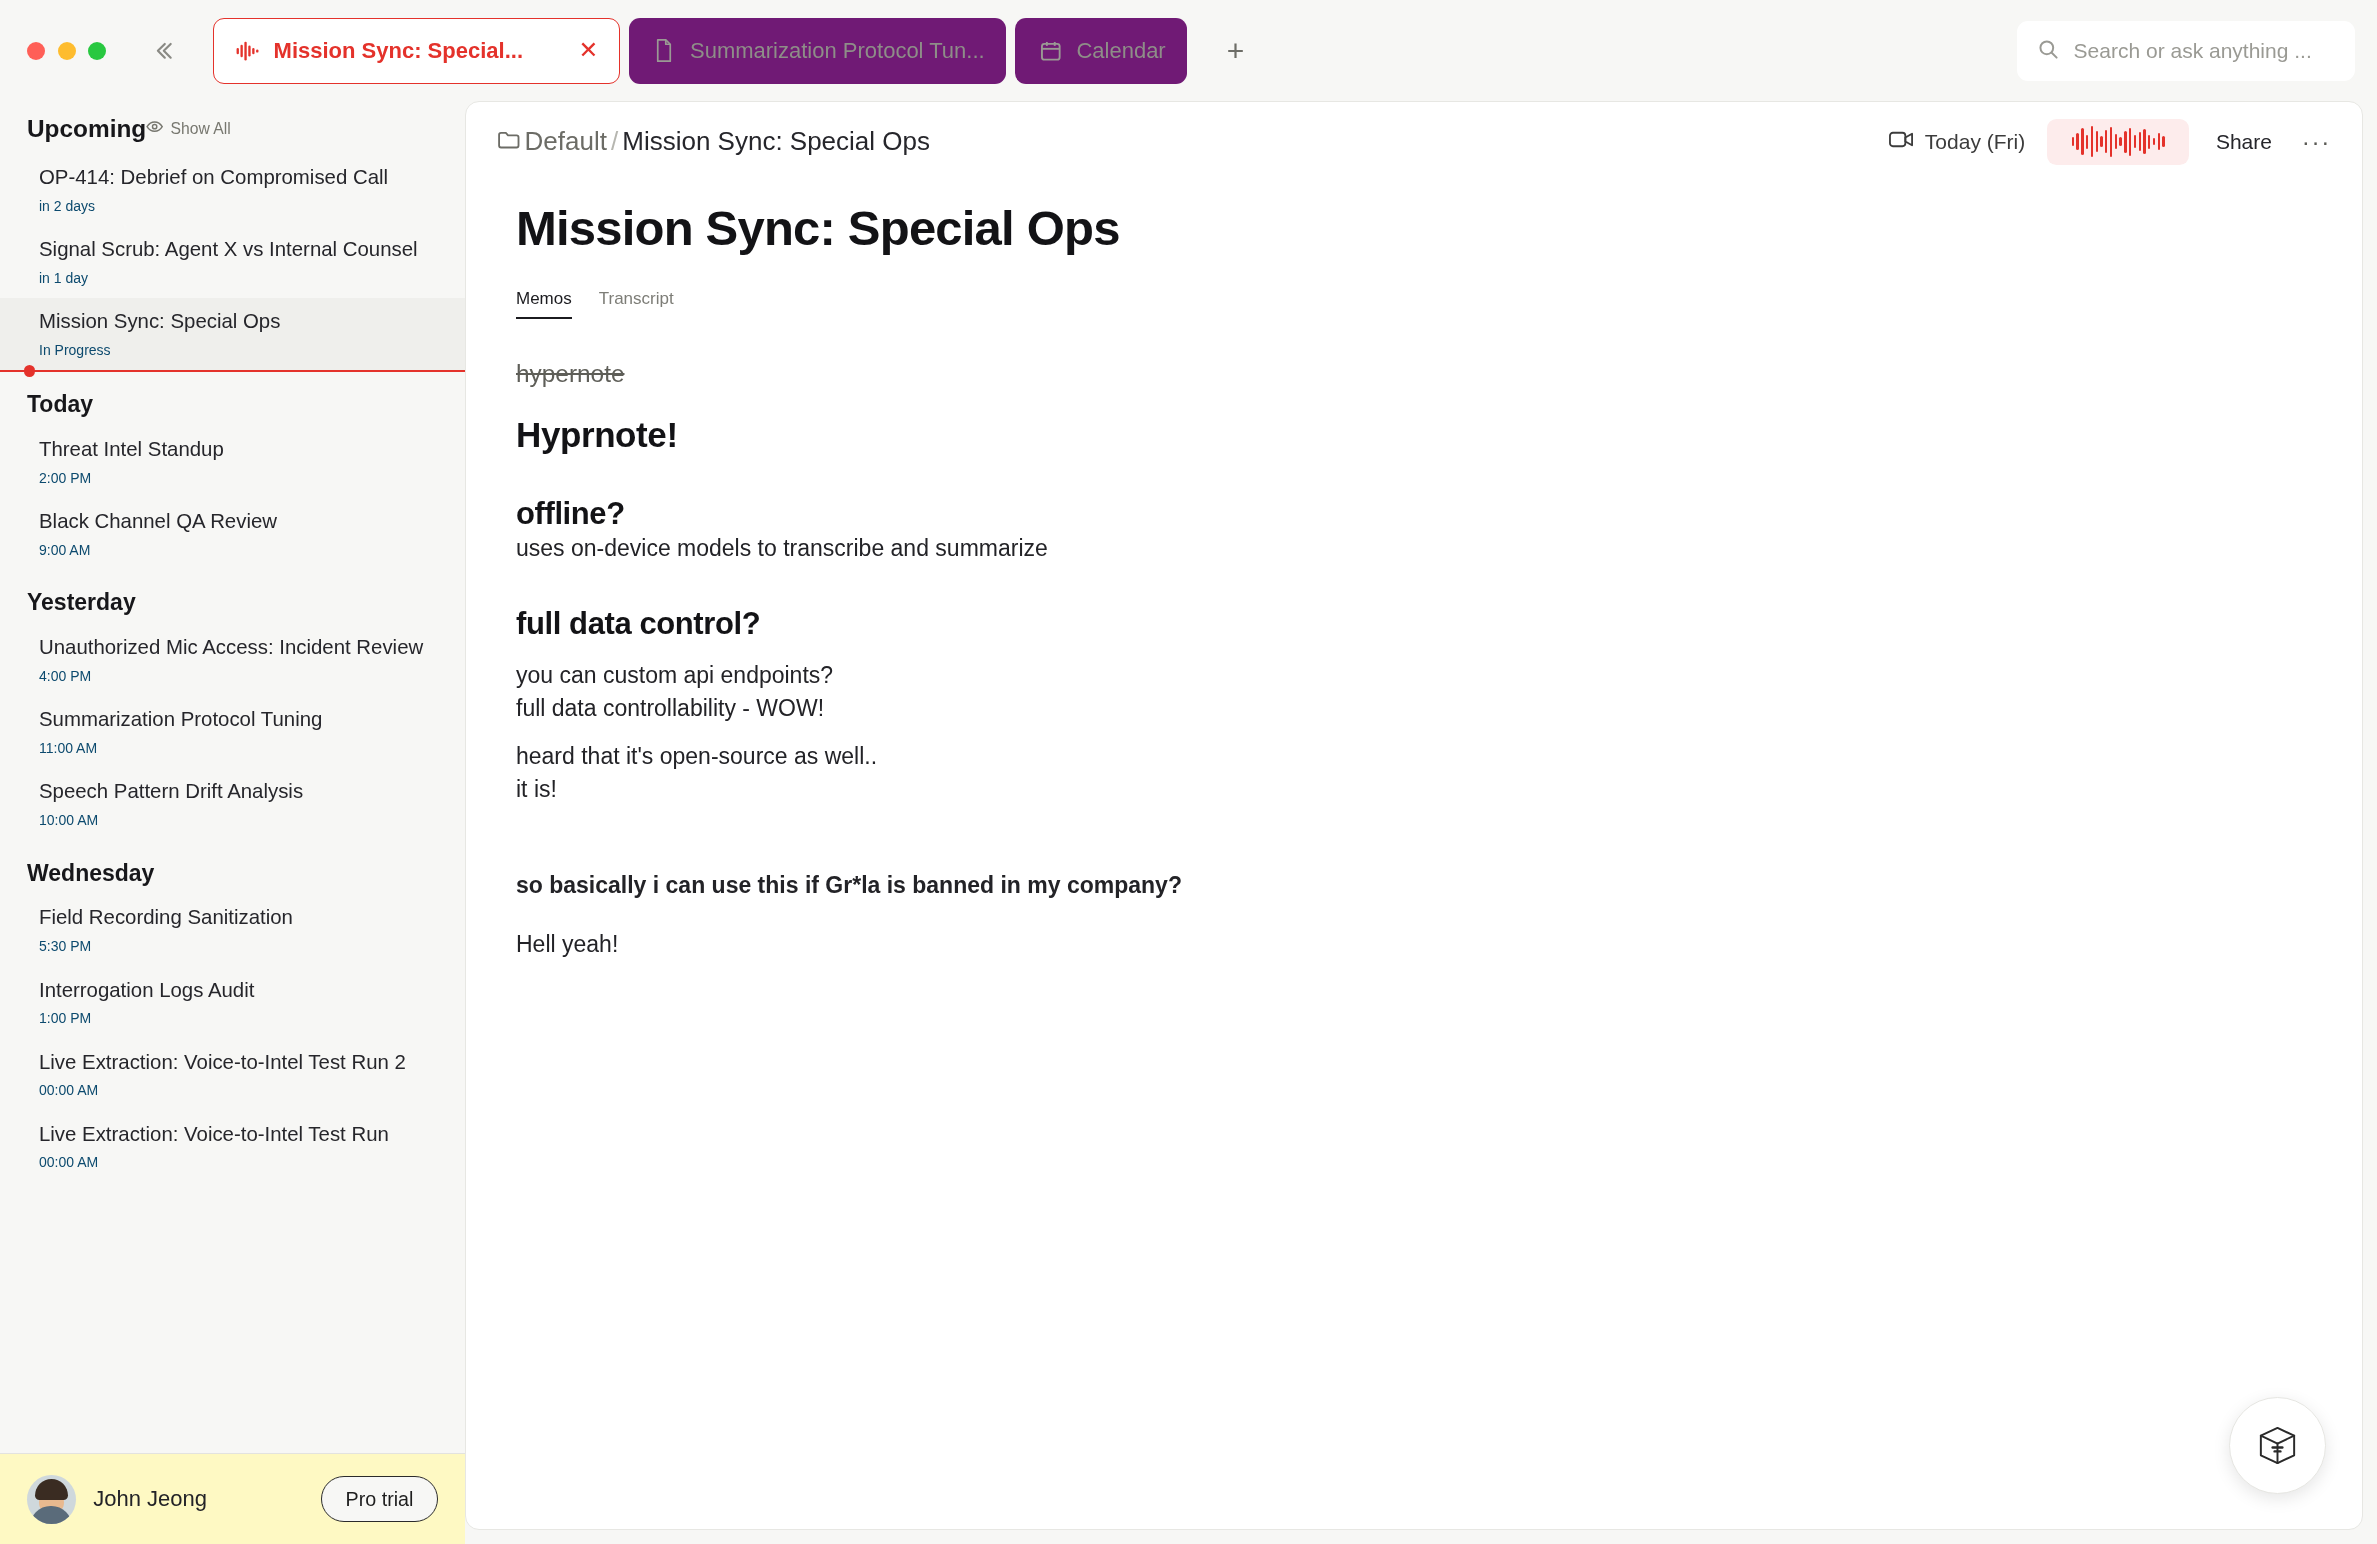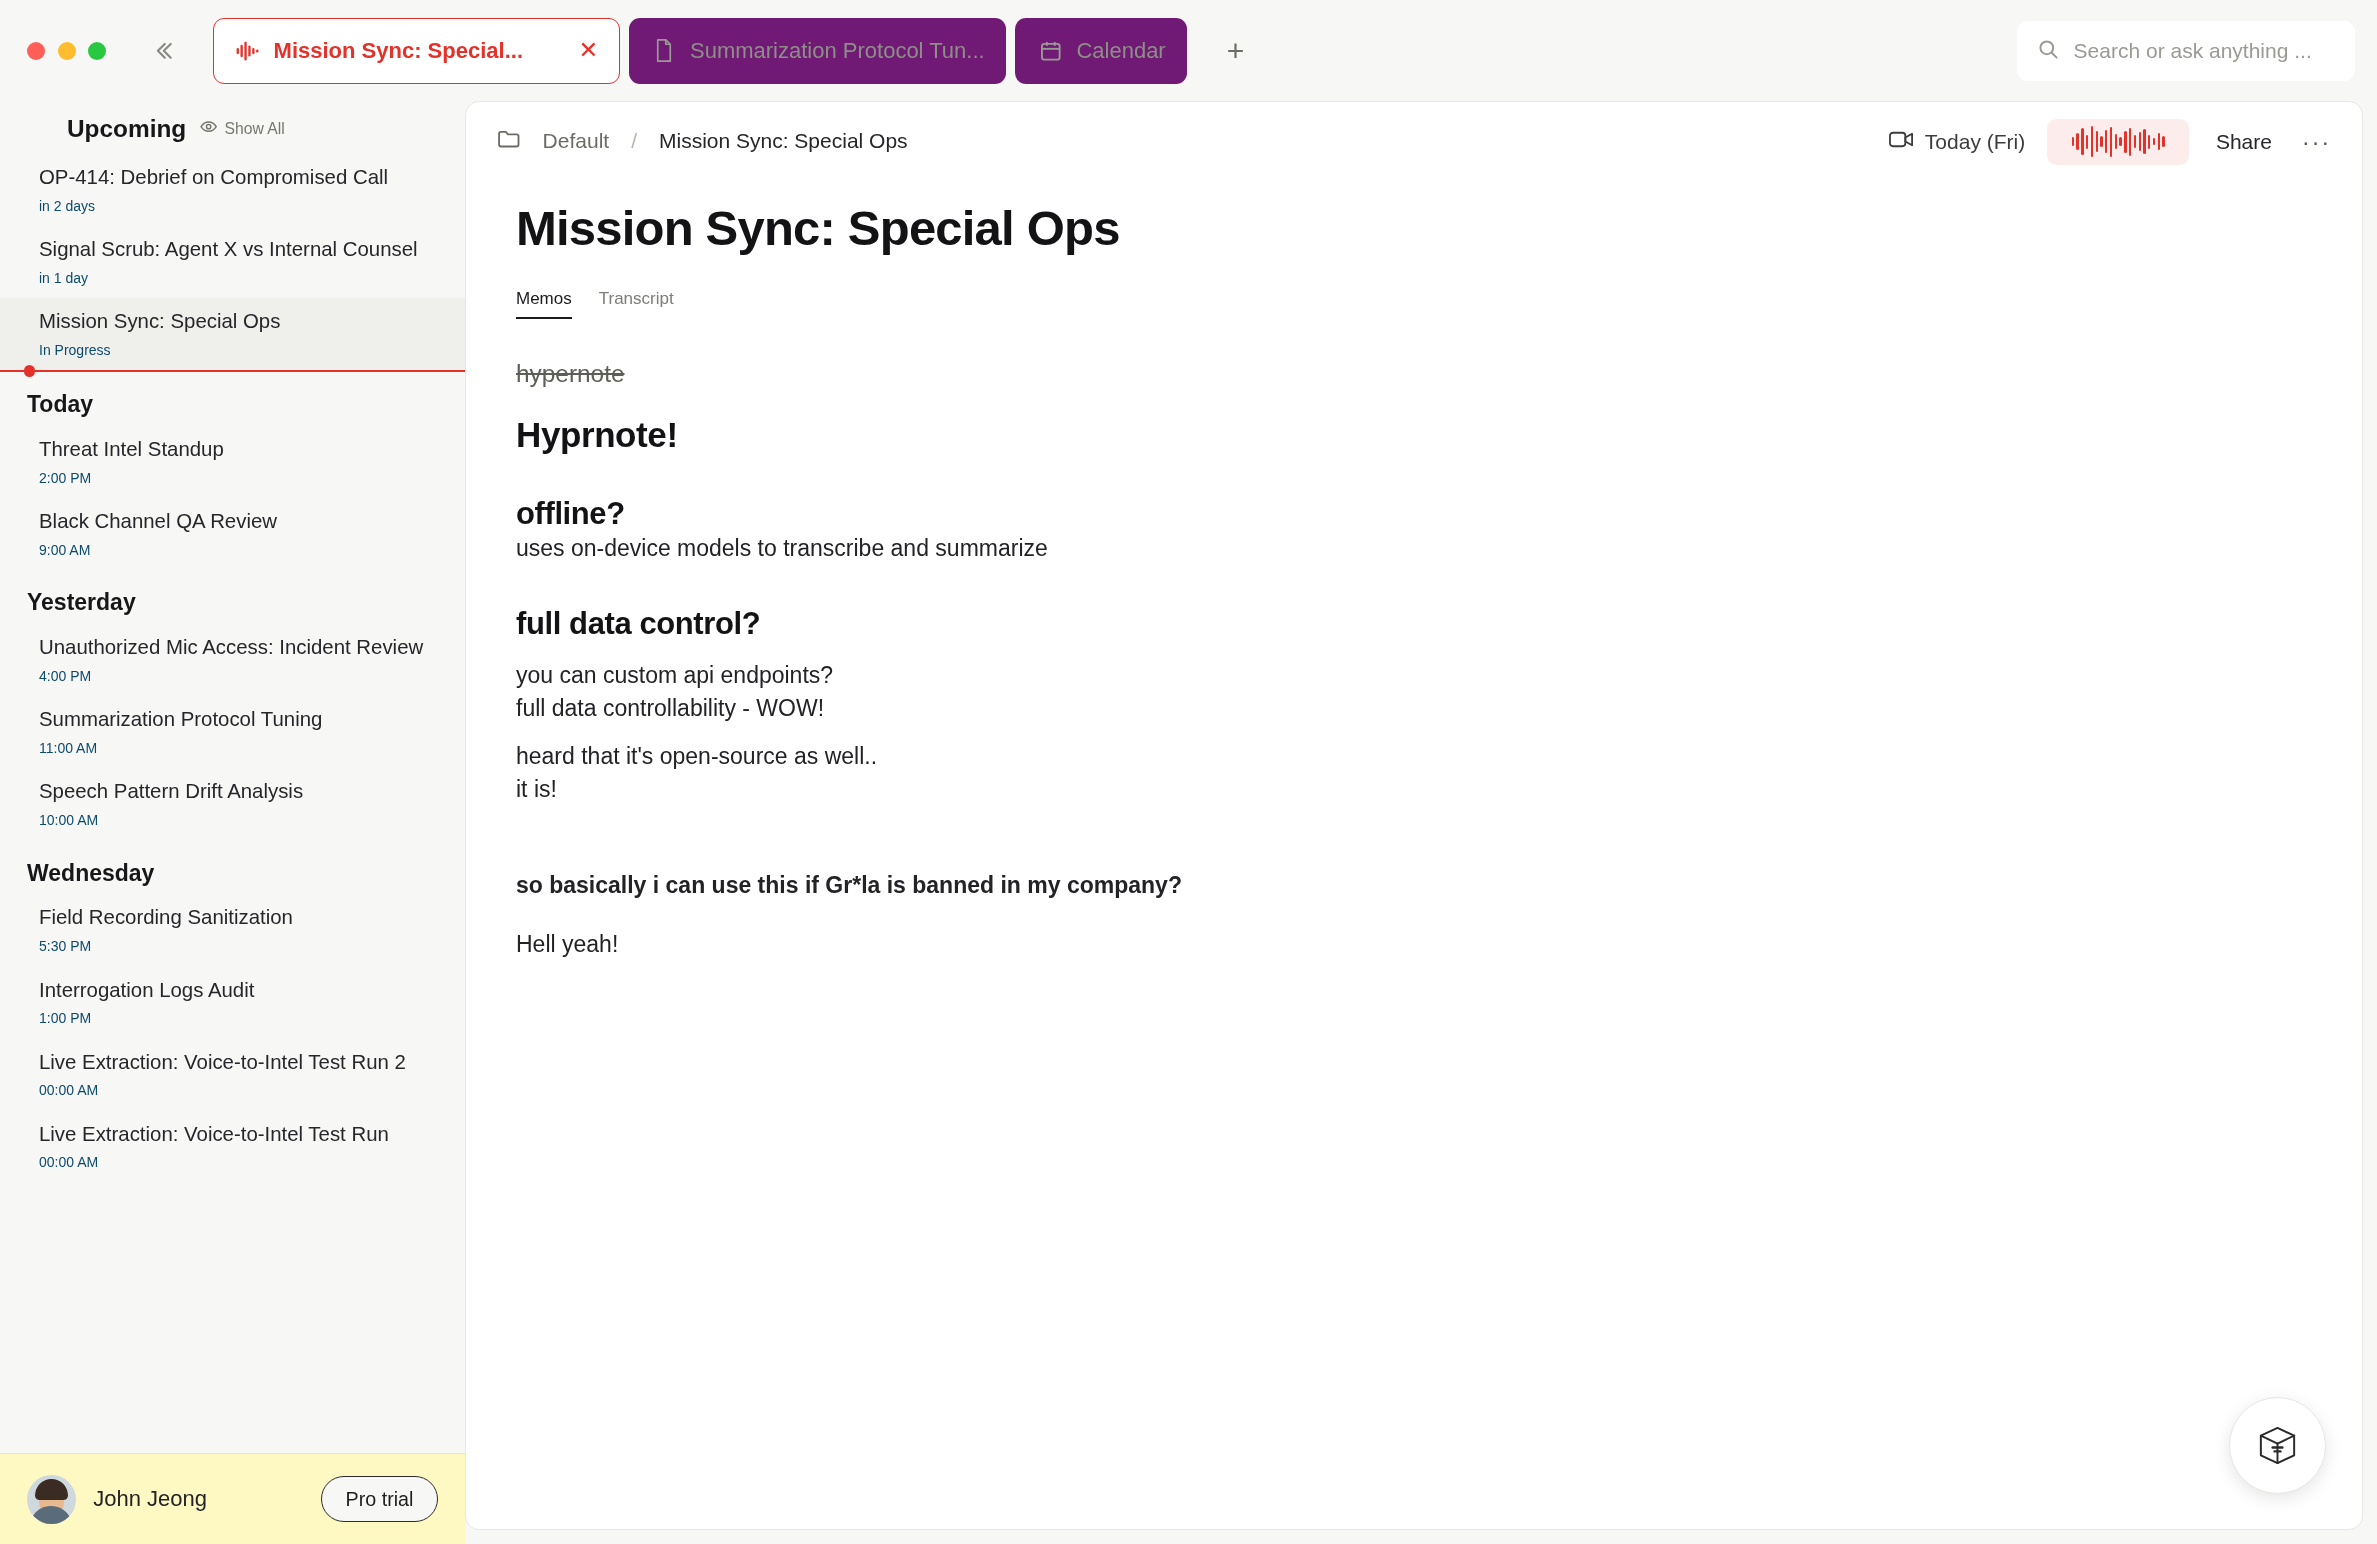--- a/index.html
+++ b/index.html
@@ -81,23 +81,23 @@
 
   
   .sidebar {
     width: 465px; flex: 0 0 465px;
     display: flex; flex-direction: column;
     background: #f7f7f5;
     min-height: 0;
   }
   .sidebar-scroll { flex: 1; overflow: hidden; padding: 0 0 0 0; }
   .section-head {
-    display: flex; align-items: center; gap: 14px;
+    display: flex; align-items: center; 
     padding: 14px 27px 11px 27px;
-    font-size: 24.4px; font-weight: bold; color: #17171a; margin-left: 40px;
+    font-size: 24.4px; font-weight: bold; color: #17171a;
   }
   .show-all {
     display: flex; align-items: center; gap: 7px;
     font-size: 15.7px; font-weight: normal; color: #77776f; cursor: pointer;
   }
   .group-head {
     padding: 19px 27px 7.9px 27px;
     font-size: 23px; font-weight: bold; color: #17171a;
   }
   .note-item {
@@ -147,21 +147,21 @@
     display: flex; flex-direction: column;
     position: relative;
     overflow: hidden;
   }
   .main-header {
     height: 79px; flex: 0 0 79px;
     display: flex; align-items: center;
     padding: 0 28px 0 31px;
     gap: 14px;
   }
-  .crumb { display: flex; align-items: center; gap: 22px; font-size: 21px; color: #6c6c66; }
+  .crumb { display: flex; align-items: center; gap: 4px; font-size: 26px; color: #6c6c66; }
   .crumb .cur { color: #26262b; }
   .crumb .sep { color: #b6b6b0; }
   .hdr-right { margin-left: auto; display: flex; align-items: center; gap: 22px; }
   .today-chip { display: flex; align-items: center; gap: 11px; font-size: 21px; color: #3c3c3c; cursor: pointer; }
   .wave-chip {
     width: 142px; height: 46px; border-radius: 9.4px;
     background: #fdecec; display: flex; align-items: center; justify-content: center;
     gap: 2.4px; cursor: pointer; overflow: hidden; padding: 0 7.9px;
   }
   .wave-chip i { display: block; width: 2.4px; background: #e4322b; border-radius: 1.6px; }

